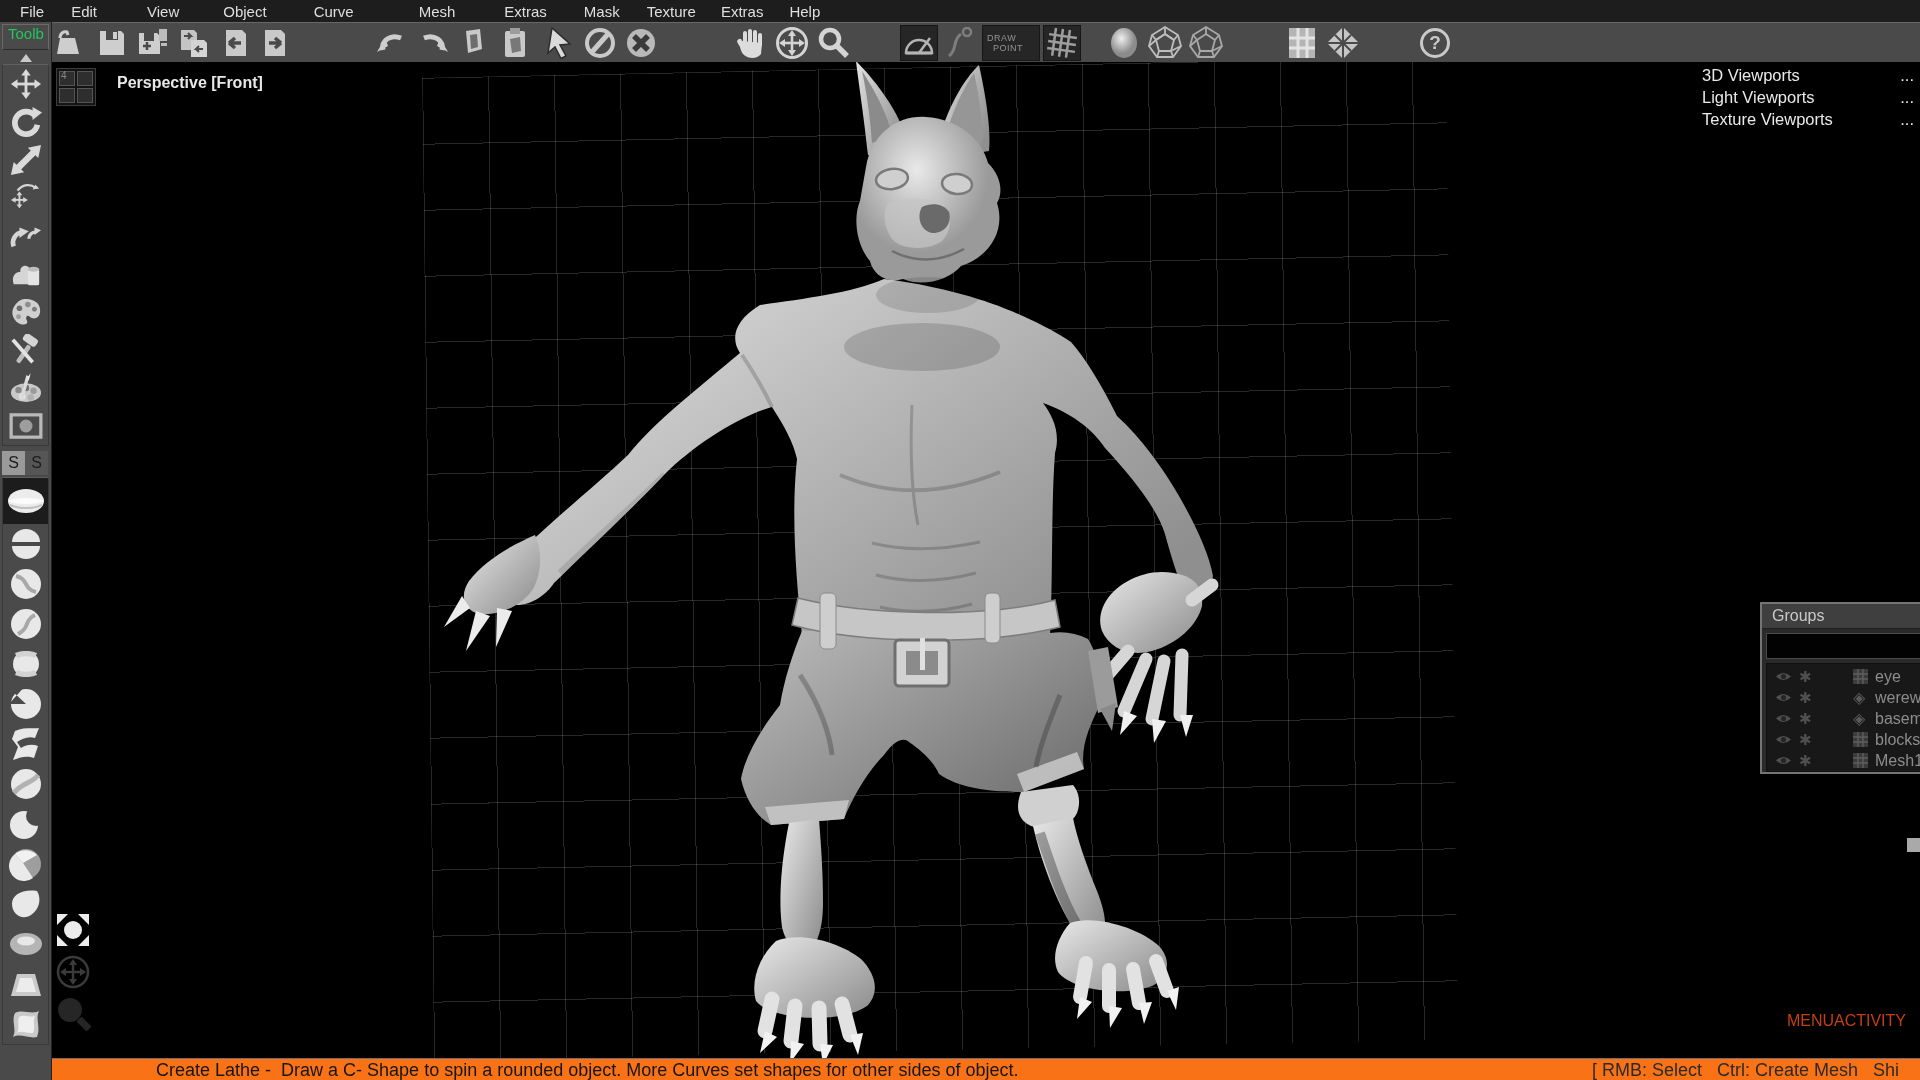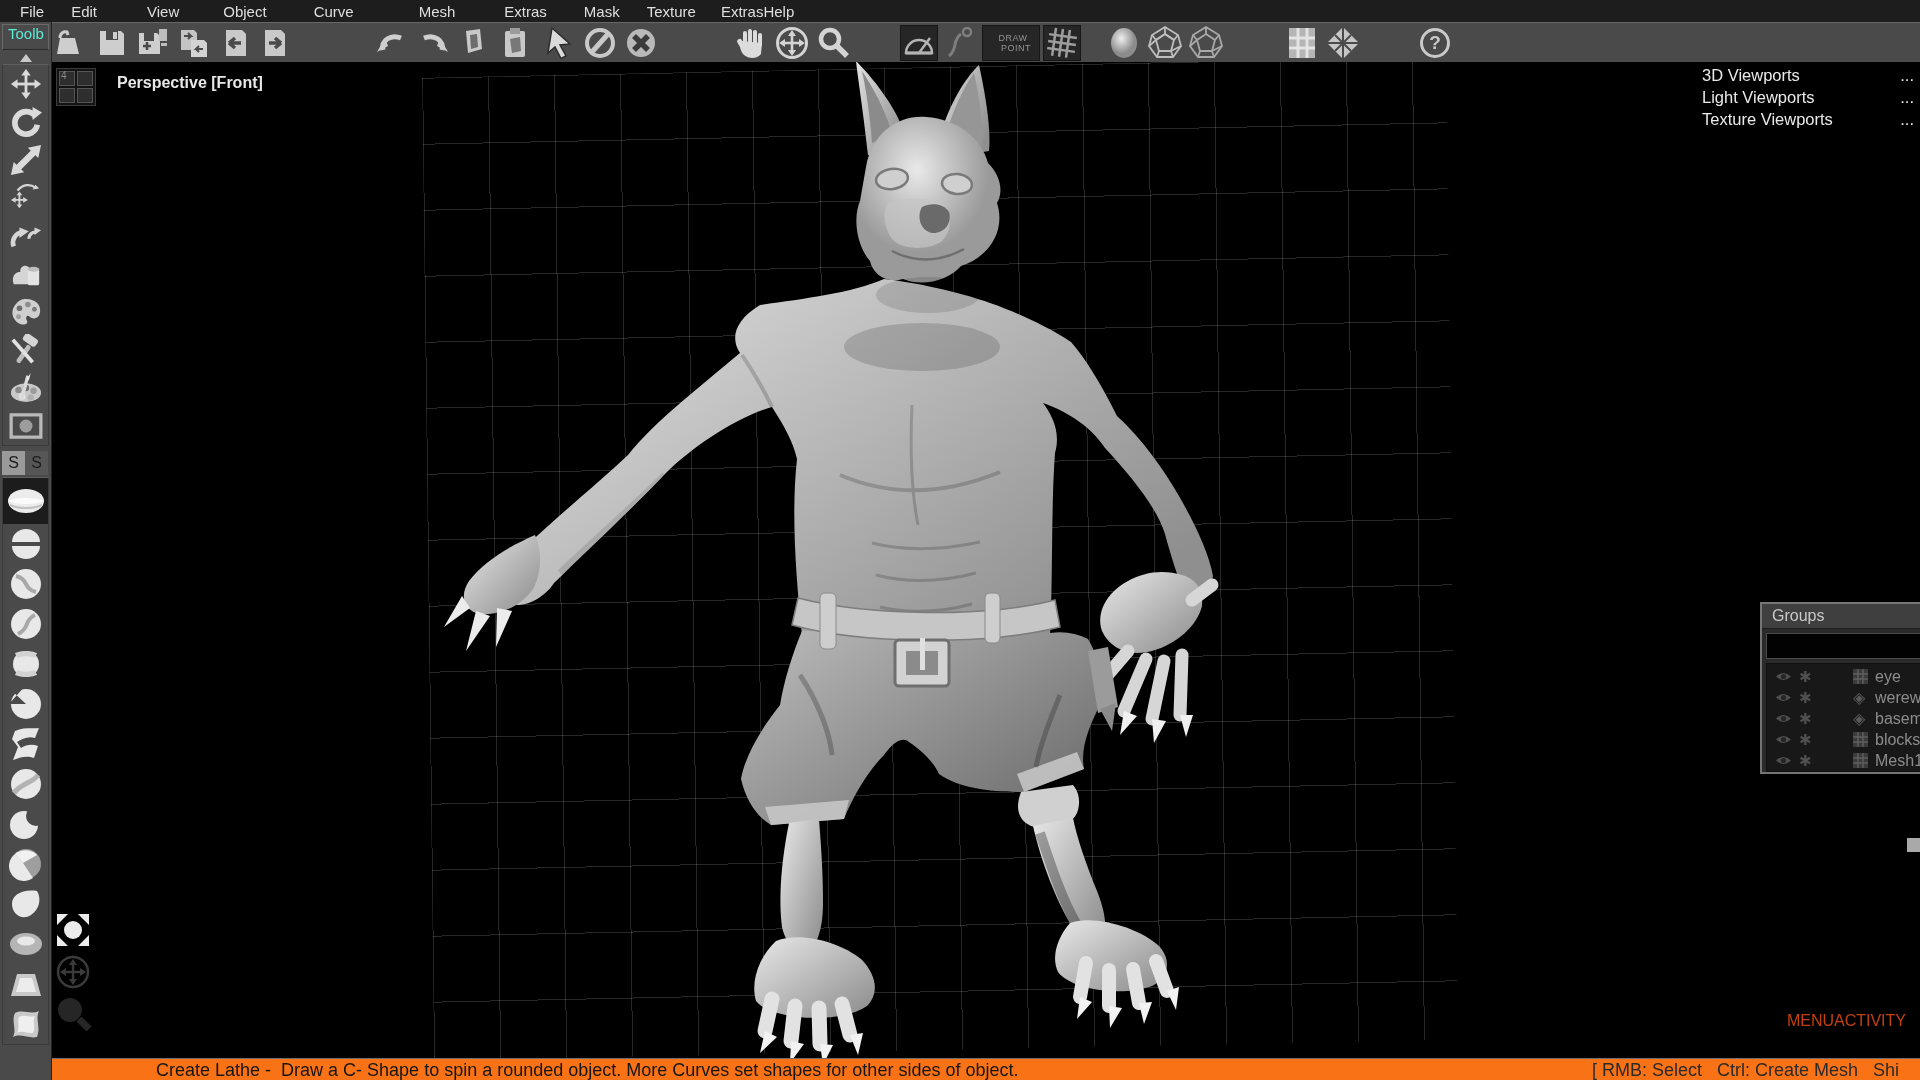--- a/index.html
+++ b/index.html
@@ -14,42 +14,42 @@
   .menubar .mi:nth-child(1){ margin-left:20px; }
   .menubar .mi:nth-child(2){ margin-left:27px; }
   .menubar .mi:nth-child(3){ margin-left:50px; }
   .menubar .mi:nth-child(4){ margin-left:44px; }
   .menubar .mi:nth-child(5){ margin-left:47px; }
   .menubar .mi:nth-child(6){ margin-left:65px; }
   .menubar .mi:nth-child(7){ margin-left:49px; }
   .menubar .mi:nth-child(8){ margin-left:37px; }
   .menubar .mi:nth-child(9){ margin-left:27px; }
   .menubar .mi:nth-child(10){ margin-left:25px; }
-  .menubar .mi:nth-child(11){ }
+  .menubar .mi:nth-child(11){ margin-left:26px; }
 
   
   .toolbar { position:absolute; left:52px; top:22px; width:1868px; height:40px; background:#4a4a4a;
              border-top:1px solid #676767; display:flex; align-items:center; }
   .tb-group { display:flex; align-items:center; gap:3px; }
   .ti { width:38px; height:36px; display:flex; align-items:center; justify-content:center; }
   .ti.dark { background:#262626; border:1px solid #171717; }
   .ti.wide { width:58px; }
   .g2 { margin-left:78px; } .g3 { margin-left:6px; } .g4 { margin-left:72px; }
   .g5 { margin-left:48px; } .g6 { margin-left:24px; } .g7 { margin-left:58px; } .g8 { margin-left:54px; }
-  .draw-point { display:flex; flex-direction:column; align-items:center; padding-left:4px; }
+  .draw-point { display:flex; flex-direction:column; align-items:flex-start; padding-left:4px; }
   .draw-point span { font-size:9px; line-height:10px; color:#939393; letter-spacing:.5px; }
   .help-badge { width:30px; height:30px; border:3px solid #c9c9c9; border-radius:50%;
                 display:flex; align-items:center; justify-content:center;
                 color:#c9c9c9; font-size:19px; font-weight:bold; }
 
   
   .sidebar { position:absolute; left:0; top:22px; width:52px; height:1058px; background:#4a4a4a;
              border-right:1px solid #222; z-index:5; }
   .sb-title { height:26px; border:1px solid #6a6a6a; border-bottom-color:#2c2c2c; margin:2px 2px 0 2px;
-              color:#5eead4; font-size:15px; padding-left:5px; overflow:hidden; white-space:nowrap; }
+              color:#22c55e; font-size:15px; padding-left:5px; overflow:hidden; white-space:nowrap; }
   .sb-uparrow { width:0; height:0; border-left:6px solid transparent; border-right:6px solid transparent;
                 border-bottom:8px solid #c9c9c9; margin:4px auto 2px auto; }
   .tool-list { margin:0 2px; border:1px solid #3a3a3a; border-top-color:#5f5f5f; }
   .side-item { width:100%; height:38px; display:flex; align-items:center; justify-content:center; }
   .ss-tabs { display:flex; margin:5px 2px 2px 2px; height:24px; }
   .ss-tab { width:23px; height:24px; display:flex; align-items:center; justify-content:center;
             font-size:16px; color:#1c1c1c; }
   .ss-tab.active { background:#9a9a9a; } .ss-tab.idle { background:#565656; }
   .shape-list { margin:0 2px; border:1px solid #3a3a3a; border-top-color:#5f5f5f; }
   .shape-item { width:100%; height:40px; display:flex; align-items:center; justify-content:center; }

